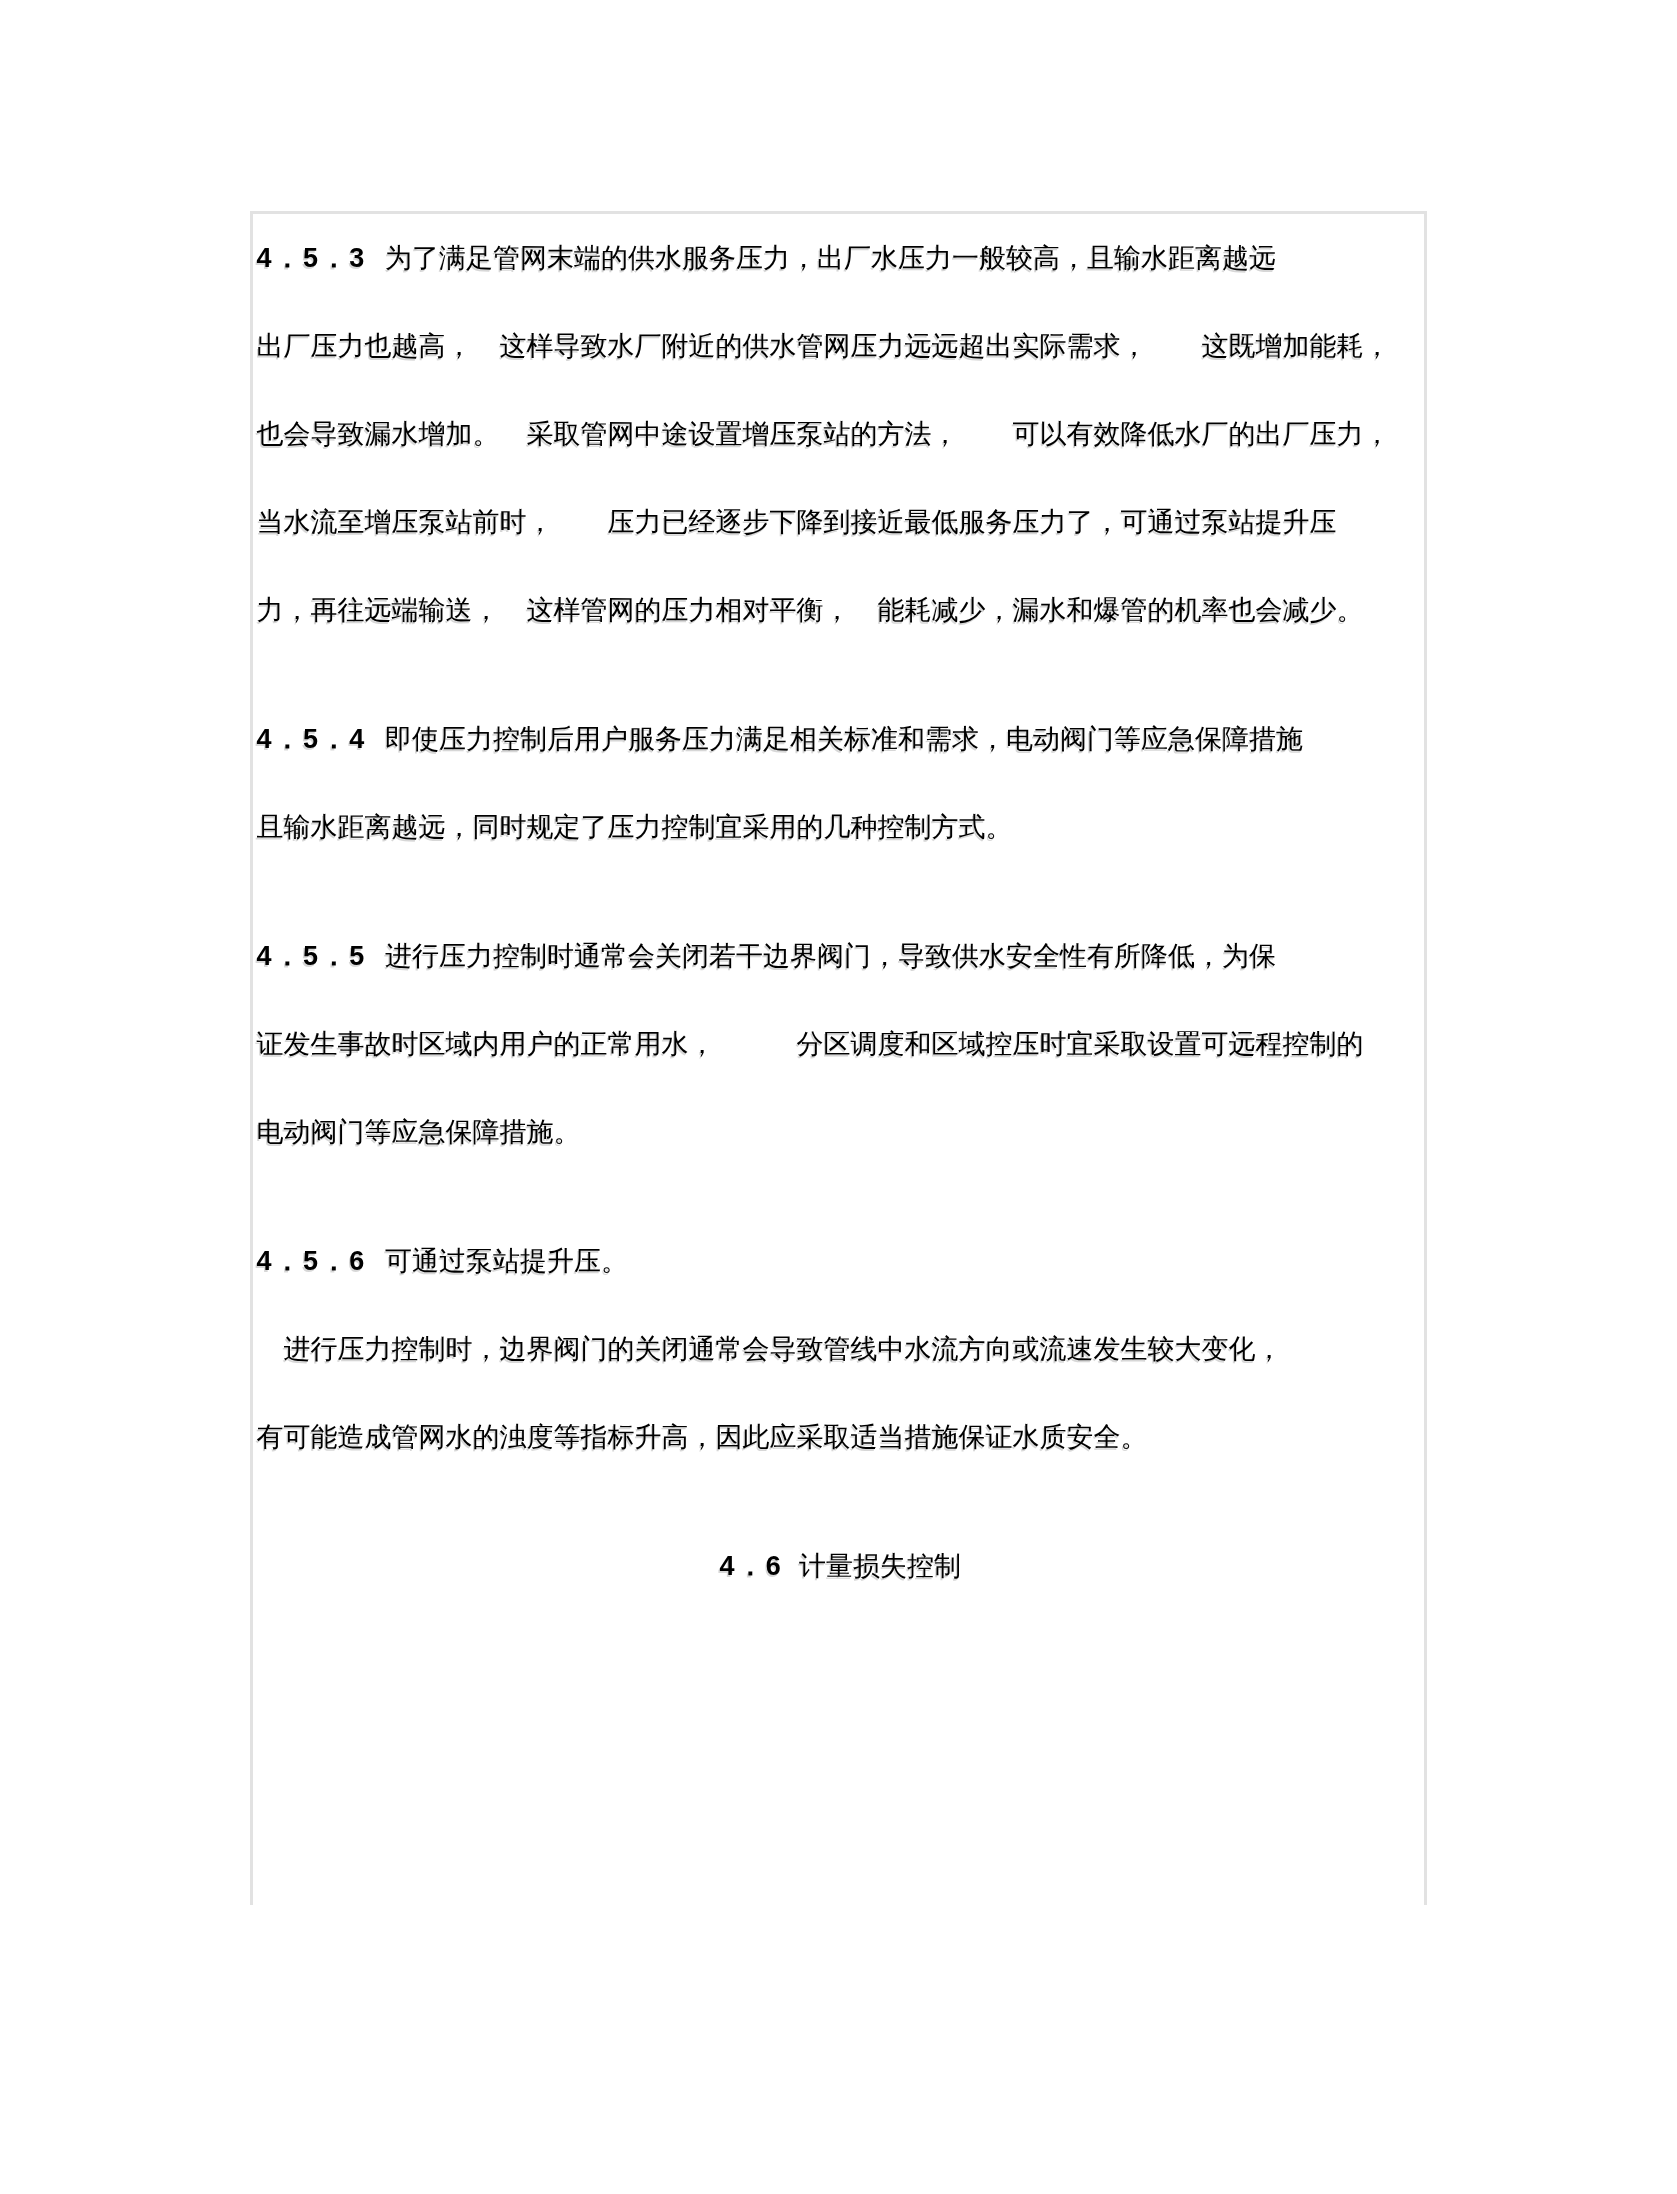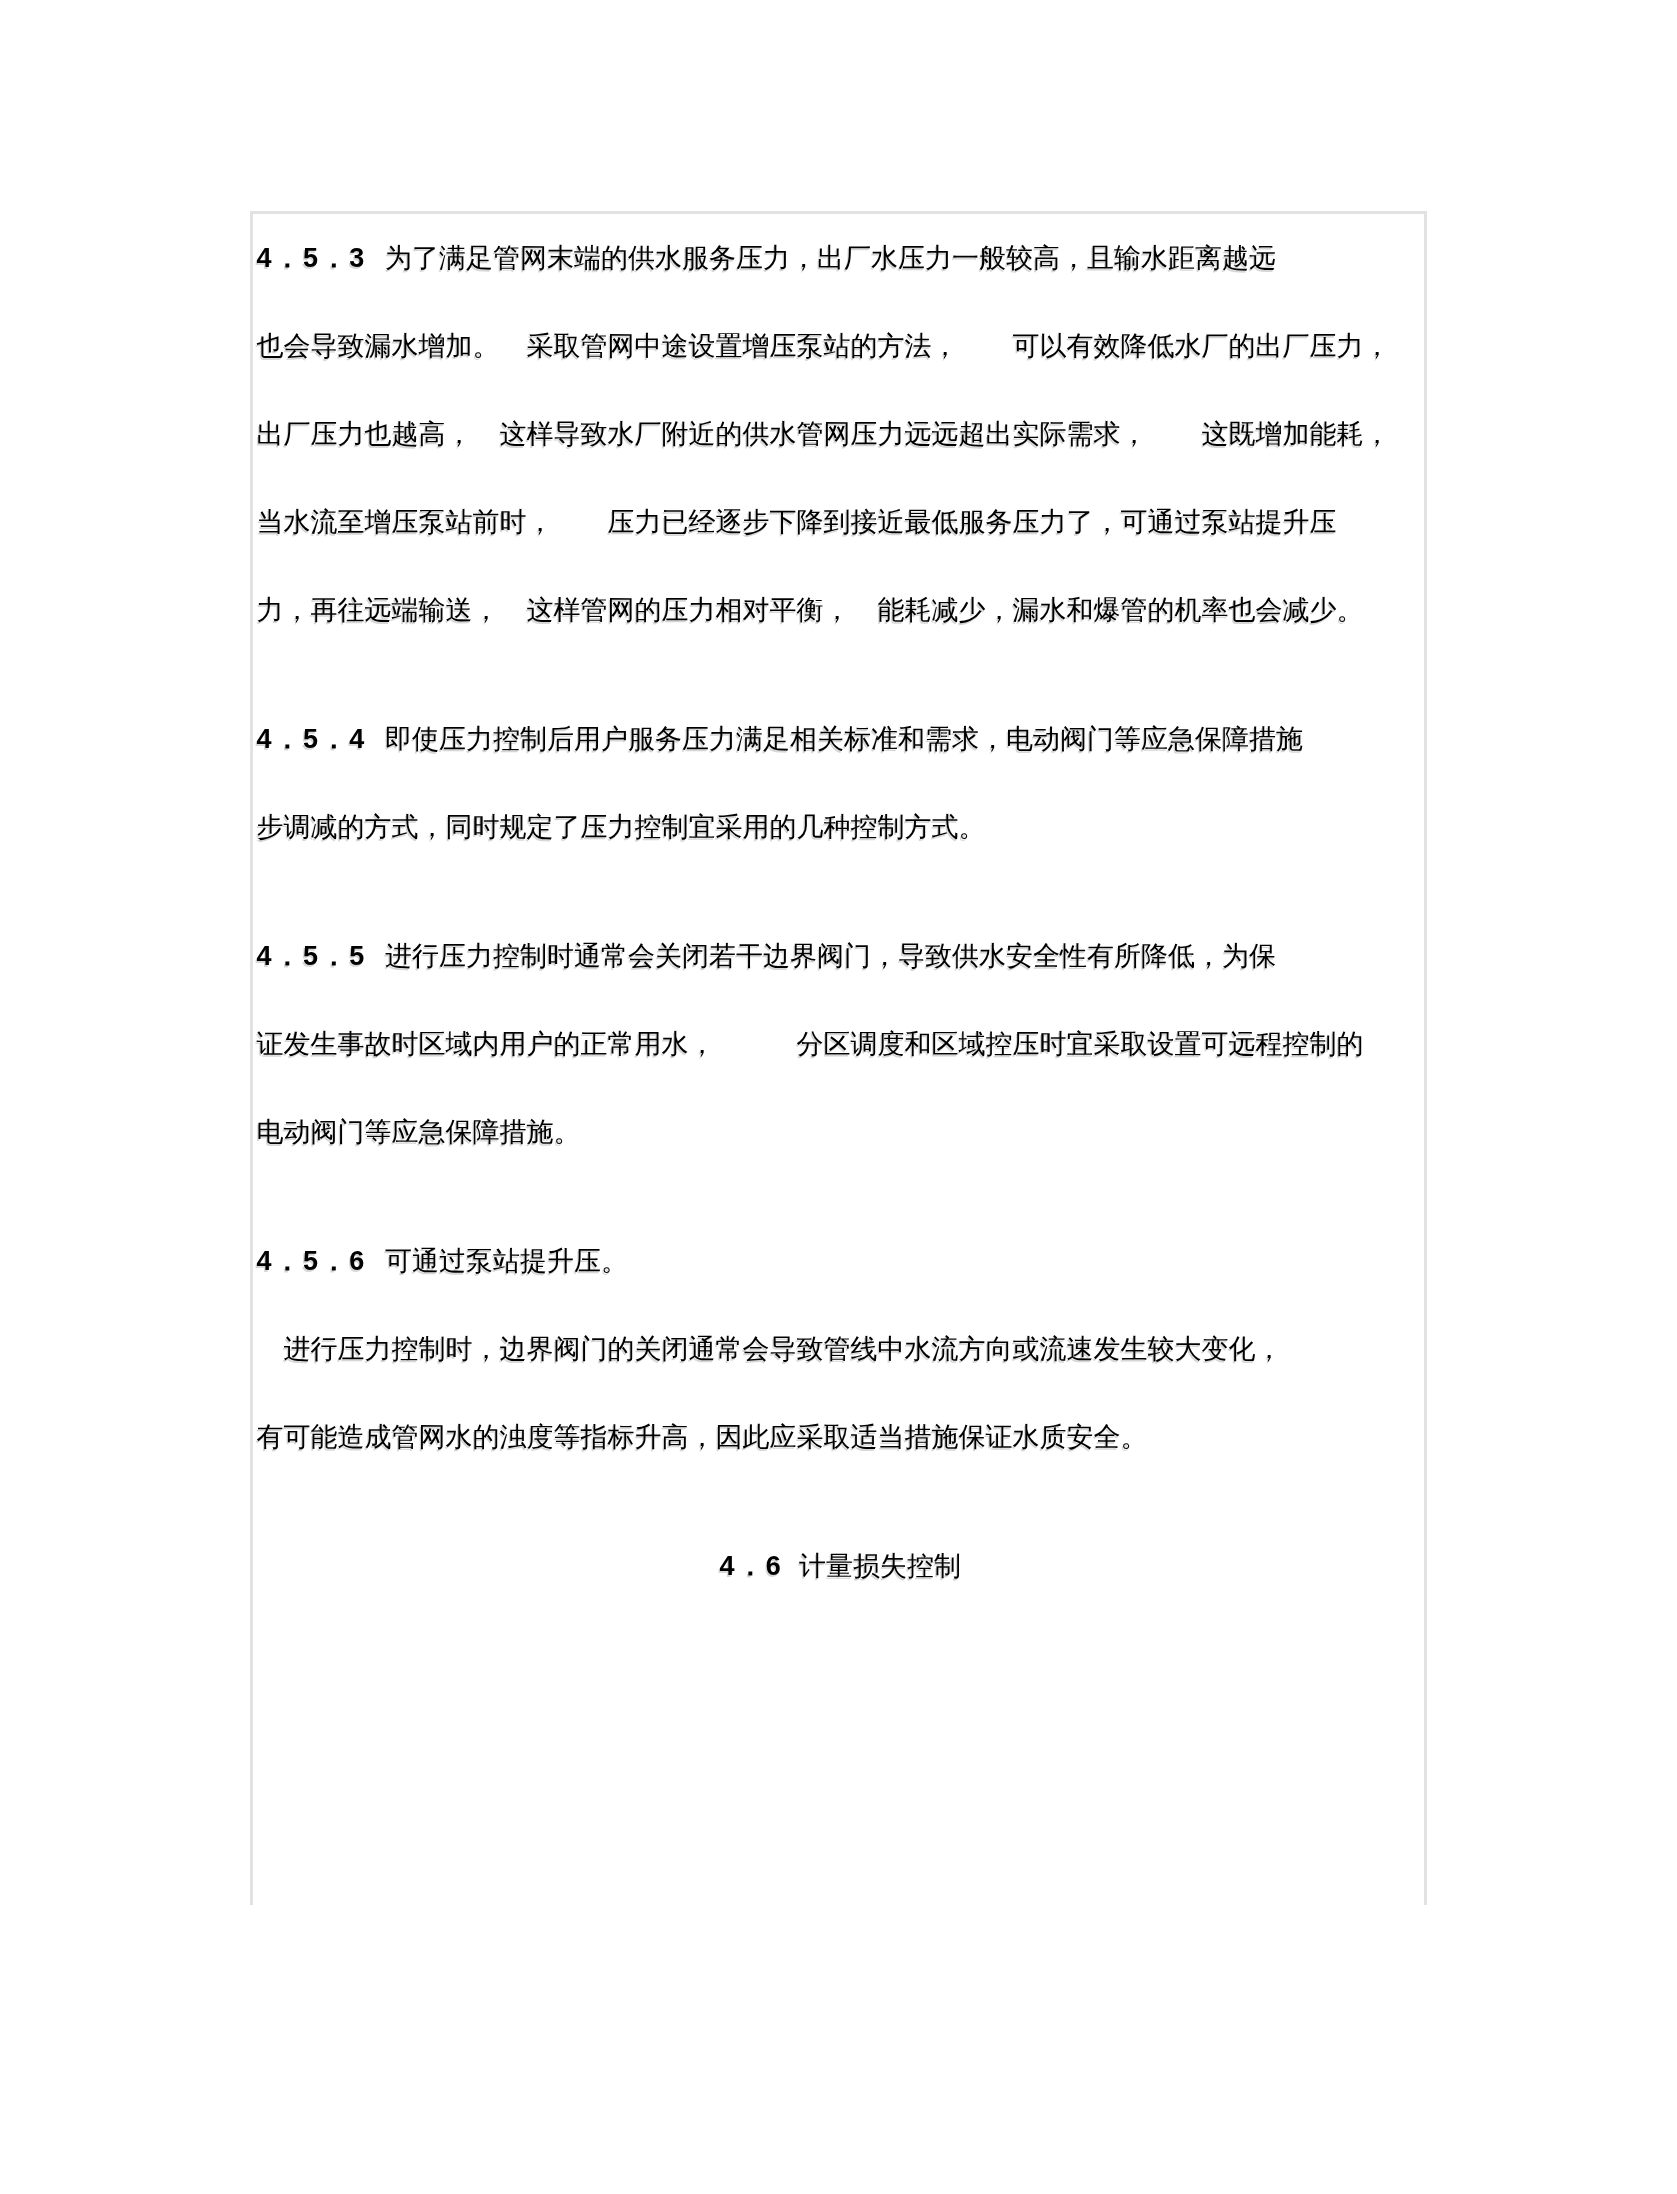--- a/index.html
+++ b/index.html
@@ -49,29 +49,29 @@
   .heading-line .num { margin-right: 16px; }
 </style>
 </head>
 <body>
 
 <div class="content-frame">
 
 
   <div class="para">
     <div class="line"><span class="num">4．5．3</span><span>为了满足管网末端的供水服务压力，出厂水压力一般较高，且输水距离越远</span></div>
+    <div class="line">出厂压力也越高，　这样导致水厂附近的供水管网压力远远超出实际需求，　　这既增加能耗，</div>
     <div class="line">也会导致漏水增加。　采取管网中途设置增压泵站的方法，　　可以有效降低水厂的出厂压力，</div>
-    <div class="line">出厂压力也越高，　这样导致水厂附近的供水管网压力远远超出实际需求，　　这既增加能耗，</div>
     <div class="line">当水流至增压泵站前时，　　压力已经逐步下降到接近最低服务压力了，可通过泵站提升压</div>
     <div class="line">力，再往远端输送，　这样管网的压力相对平衡，　能耗减少，漏水和爆管的机率也会减少。</div>
   </div>
 
   <div class="para">
     <div class="line"><span class="num">4．5．4</span><span>即使压力控制后用户服务压力满足相关标准和需求，电动阀门等应急保障措施</span></div>
-    <div class="line">步调减的方式，同时规定了压力控制宜采用的几种控制方式。</div>
+    <div class="line">且输水距离越远，同时规定了压力控制宜采用的几种控制方式。</div>
   </div>
 
   <div class="para">
     <div class="line"><span class="num">4．5．5</span><span>进行压力控制时通常会关闭若干边界阀门，导致供水安全性有所降低，为保</span></div>
     <div class="line">证发生事故时区域内用户的正常用水，　　　分区调度和区域控压时宜采取设置可远程控制的</div>
     <div class="line">电动阀门等应急保障措施。</div>
   </div>
 
   <div class="para">
     <div class="line"><span class="num">4．5．6</span><span>可通过泵站提升压。</span></div>

